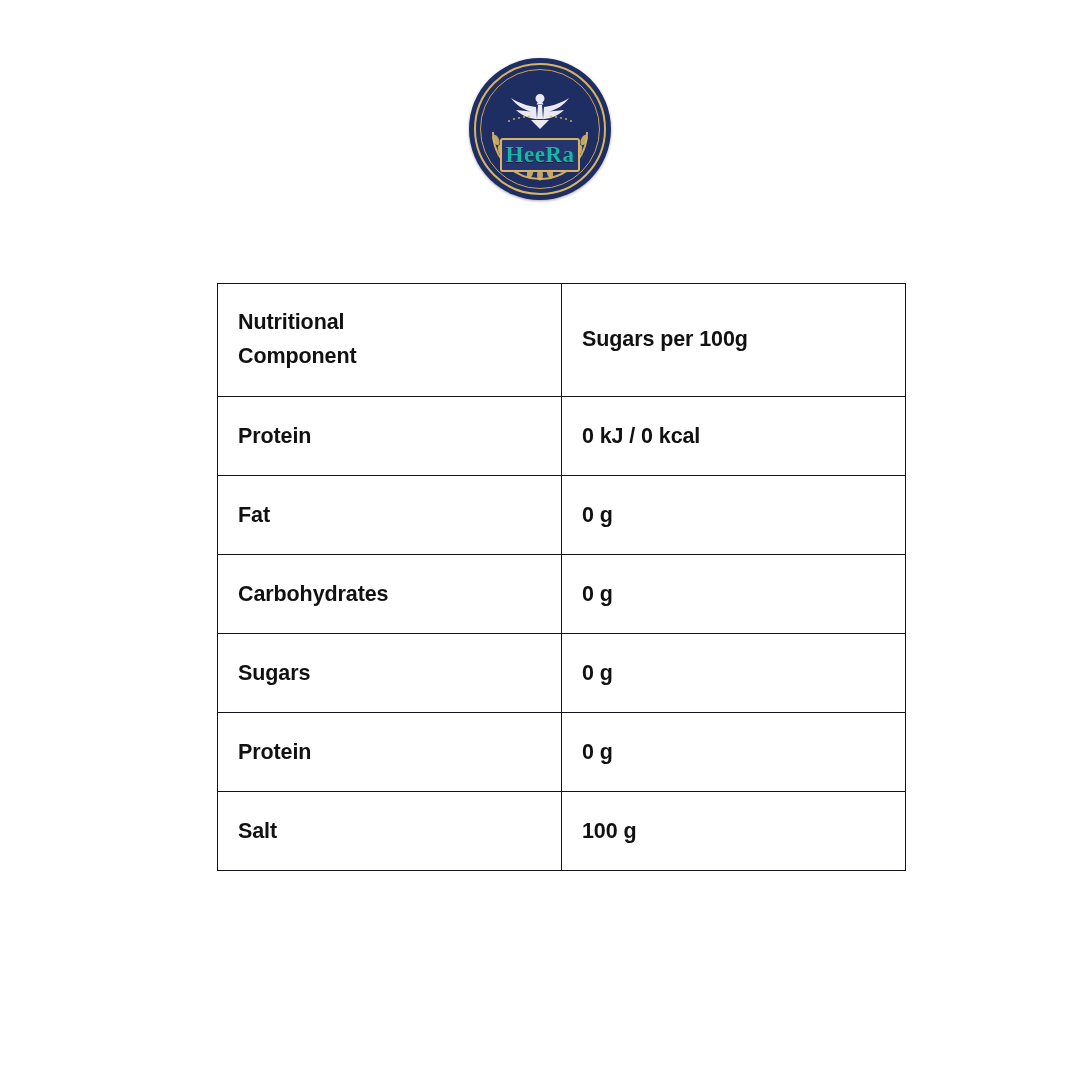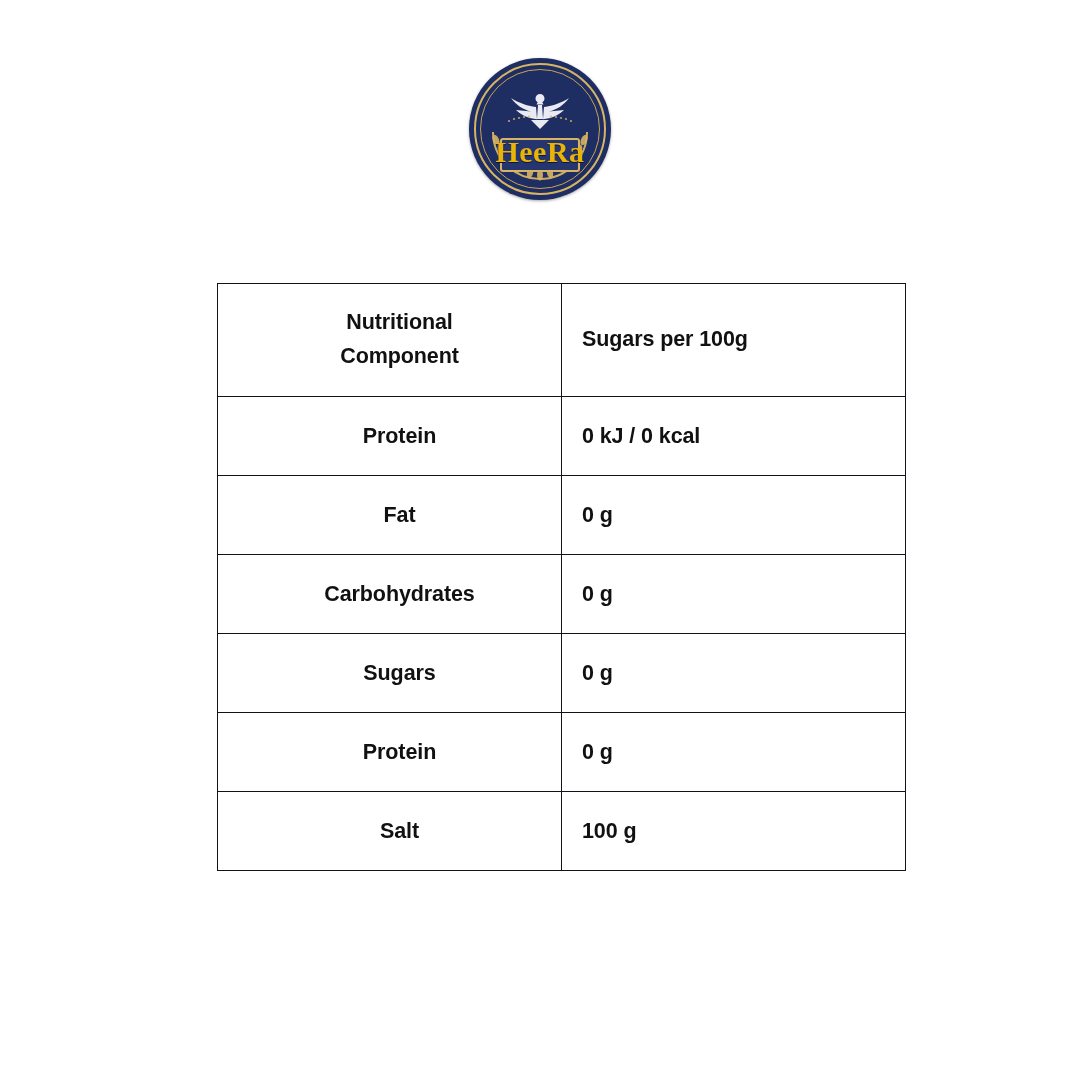--- a/index.html
+++ b/index.html
@@ -47,26 +47,26 @@
     border: 1px solid #c9a355;
   }
   .logo svg {
     position: absolute;
     left: 0;
     top: 0;
   }
   .logo .brand {
     position: absolute;
     left: 50%;
-    top: 77px;
+    top: 84px;
     transform: translateX(-50%);
-    color: #eab308;
+    color: #14b8a6;
     font-family: "Liberation Serif", serif;
     font-weight: bold;
-    font-size: 30px;
+    font-size: 23px;
     letter-spacing: 0.5px;
     text-shadow: 0 1px 0 #0d1636;
     white-space: nowrap;
   }
   .logo .brand-box {
     position: absolute;
     left: 50%;
     top: 80px;
     transform: translateX(-50%);
     width: 76px;
@@ -90,21 +90,21 @@
   }
   table.nutrition td {
     border: 1.5px solid #12121a;
     vertical-align: middle;
     font-weight: bold;
     font-size: 21.5px;
     line-height: 1.6;
     letter-spacing: -0.1px;
     padding: 0 0 0 20px;
   }
-  table.nutrition td.col-label { width: 323px; text-align: center; }
+  table.nutrition td.col-label { width: 323px; }
   table.nutrition td.col-value { width: 323px; }
   table.nutrition tr.head td { height: 110px; padding-bottom: 2px; }
   table.nutrition tr.body td { height: 78px; }
   table.nutrition tr.head td .l1 { display: block; }
   table.nutrition tr.head td .l2 { display: block; }
 </style>
 </head>
 <body>
 
 <div class="logo-wrap">

